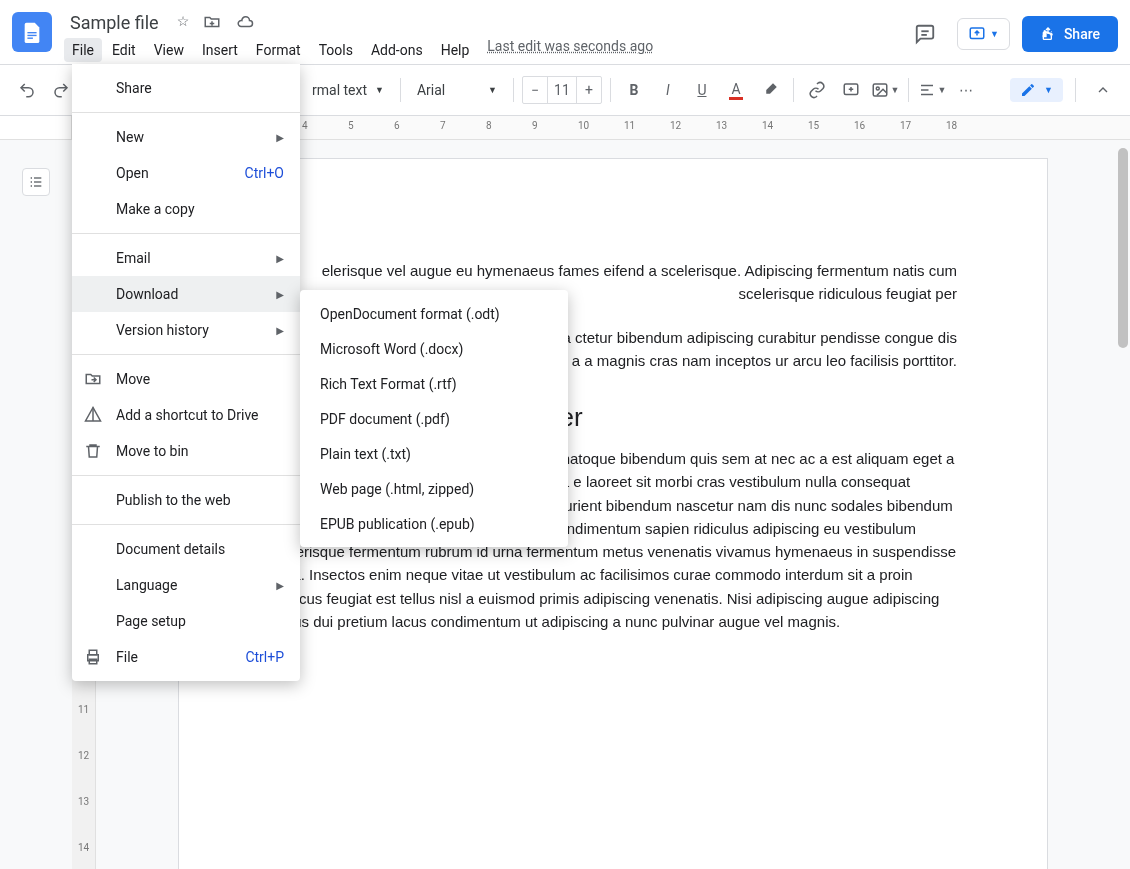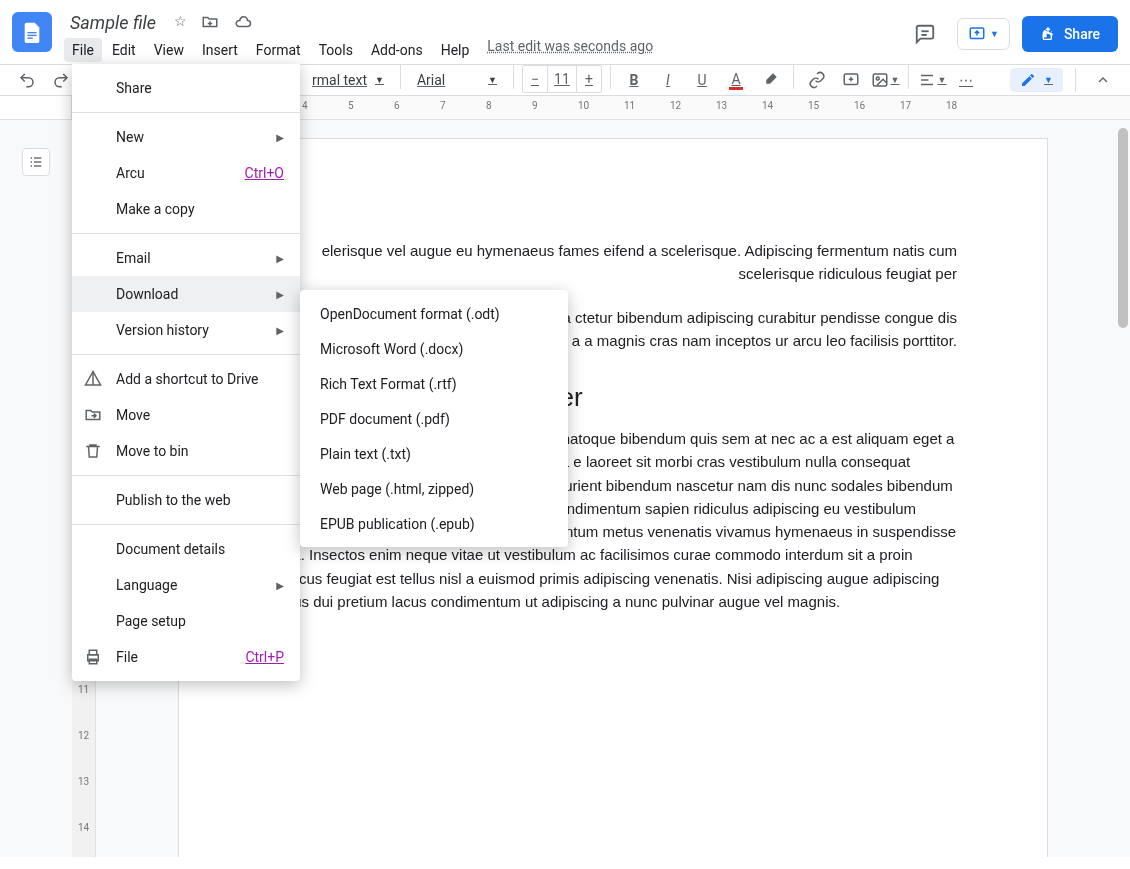--- a/index.html
+++ b/index.html
@@ -25,21 +25,21 @@
     width: 40px; height: 40px;
     background: #4285f4;
     border-radius: 6px;
     display:flex; align-items:center; justify-content:center;
     margin-right: 12px;
     margin-top: 4px;
   }
   .doc-logo svg { fill:#fff; }
   .title-area { flex:1; }
   .title-row { display:flex; align-items:center; gap:12px; height:28px;}
-  .doc-title { font-size:18px; color:#3c4043; padding:2px 6px;font-style:italic;}
+  .doc-title { font-size:18px; color:#3c4043; padding:2px 6px;}
   .title-icons { display:flex; gap:14px; color:#5f6368;}
   .menubar { display:flex; gap:2px; margin-top:2px;}
   .menu-item {
     padding: 4px 8px;
     color:#202124;
     font-size:14px;
     border-radius:4px;
     cursor:pointer;
   }
   .menu-item.active { background:#e8eaed;}
@@ -55,24 +55,23 @@
     border:1px solid #dadce0; border-radius:6px;
     padding: 6px 10px; color:#1a73e8;
   }
   .share-btn {
     background:#1a73e8; color:#fff; border-radius:6px;
     padding: 10px 18px; font-size:14px; font-weight:500;
     display:flex; align-items:center; gap:8px;
   }
   
   .toolbar {
-    height:32px; border-top:1px solid #dadce0; border-bottom:1px solid #dadce0;
-    display:flex; align-items:flex-start; padding: 0 12px; gap:4px;
+    height:52px; border-top:1px solid #dadce0; border-bottom:1px solid #dadce0;
+    display:flex; align-items:center; padding: 0 12px; gap:4px;
     color:#5f6368;
-    text-decoration:underline;
   }
   .tb-icon {
     width:30px; height:30px; display:flex; align-items:center; justify-content:center;
     border-radius:4px; cursor:pointer;
   }
   .tb-sep { width:1px; height:24px; background:#dadce0; margin:0 4px;}
   .tb-select {
     display:flex; align-items:center; gap:6px; padding:0 8px; height:30px;
     cursor:pointer; color:#3c4043; font-size:14px;
   }
@@ -126,21 +125,21 @@
   .fm-item {
     display:flex; align-items:center;
     padding: 8px 16px 8px 44px;
     position:relative;
     cursor:pointer;
     min-height:36px;
   }
   .fm-item.hover { background:#eef0f1;}
   .fm-item .icon { position:absolute; left:12px; width:20px; color:#5f6368;}
   .fm-item .arrow { margin-left:auto; color:#5f6368; font-size:10px;}
-  .fm-item .shortcut { margin-left:auto; color:#a21caf;text-decoration:underline;}
+  .fm-item .shortcut { margin-left:auto; color:#1d4ed8;}
   .fm-sep { height:1px; background:#e0e0e0; margin:6px 0;}
   
   .download-menu {
     position:absolute; left:300px; top:290px;
     width:268px; background:#fff;
     box-shadow: 0 4px 16px rgba(0,0,0,.25);
     border-radius: 4px;
     padding: 6px 0;
     z-index: 60;
     font-size:14px; color:#202124;
@@ -388,57 +387,57 @@
 <div class="file-menu">
   <div class="fm-item">
       <span>Share</span>
     </div>
   <div class="fm-sep"></div>
   <div class="fm-item">
       <span>New</span>
       <span class="arrow">▶</span>
     </div>
   <div class="fm-item">
-      <span>Arcu</span>
+      <span>Open</span>
       <span class="shortcut">Ctrl+O</span>
     </div>
   <div class="fm-item">
       <span>Make a copy</span>
     </div>
   <div class="fm-sep"></div>
   <div class="fm-item">
       <span>Email</span>
       <span class="arrow">▶</span>
     </div>
   <div class="fm-item hover">
       <span>Download</span>
       <span class="arrow">▶</span>
     </div>
   <div class="fm-item">
       <span>Version history</span>
       <span class="arrow">▶</span>
     </div>
   <div class="fm-sep"></div>
+  <div class="fm-item">
+    <span class="icon">
+        <svg width="18" height="18" viewBox="0 0 24 24" fill="none" stroke="#5f6368" stroke-width="2">
+          <path d="M3 6h6l2 2h10v10H3z"></path>
+          <path d="M10 13h6M13 10l3 3-3 3"></path>
+        </svg>
+      </span>
+    <span>Move</span>
+  </div>
   <div class="fm-item">
     <span class="icon">
         <svg width="18" height="18" viewBox="0 0 24 24" fill="none" stroke="#5f6368" stroke-width="2">
           <path d="M12 2 2 20h20z"></path>
           <path d="M12 2v18"></path>
         </svg>
       </span>
     <span>Add a shortcut to Drive</span>
-  </div>
-  <div class="fm-item">
-    <span class="icon">
-        <svg width="18" height="18" viewBox="0 0 24 24" fill="none" stroke="#5f6368" stroke-width="2">
-          <path d="M3 6h6l2 2h10v10H3z"></path>
-          <path d="M10 13h6M13 10l3 3-3 3"></path>
-        </svg>
-      </span>
-    <span>Move</span>
   </div>
   <div class="fm-item">
     <span class="icon">
         <svg width="18" height="18" viewBox="0 0 24 24" fill="none" stroke="#5f6368" stroke-width="2">
           <path d="M3 6h18M8 6V4h8v2M6 6l1 14h10l1-14"></path>
         </svg>
       </span>
     <span>Move to bin</span>
   </div>
   <div class="fm-sep"></div>

